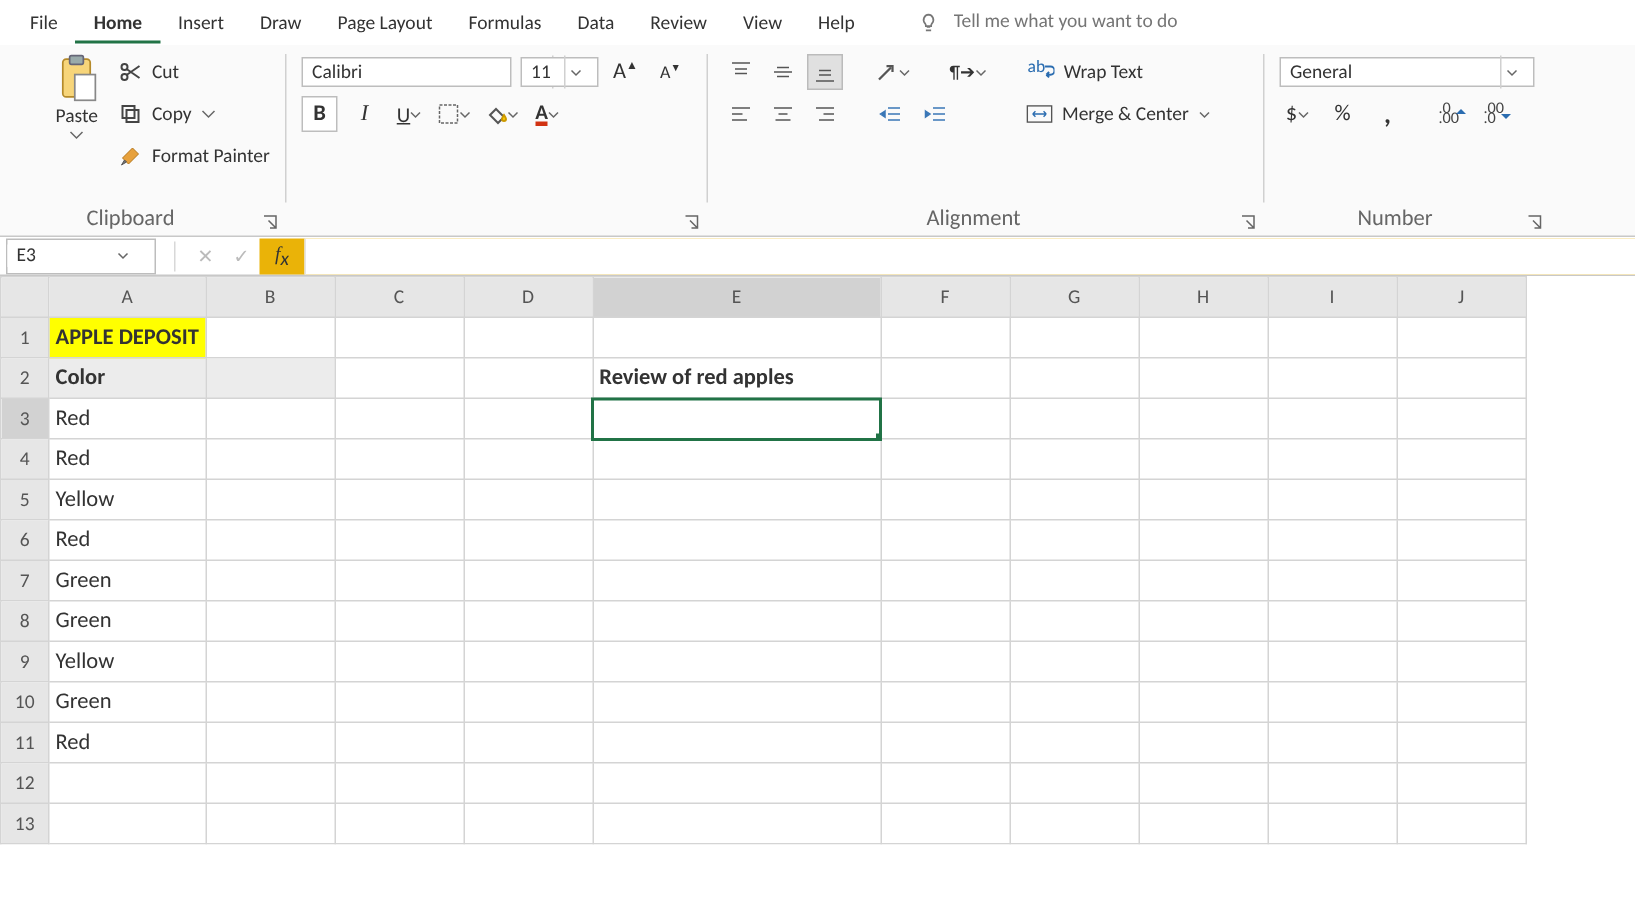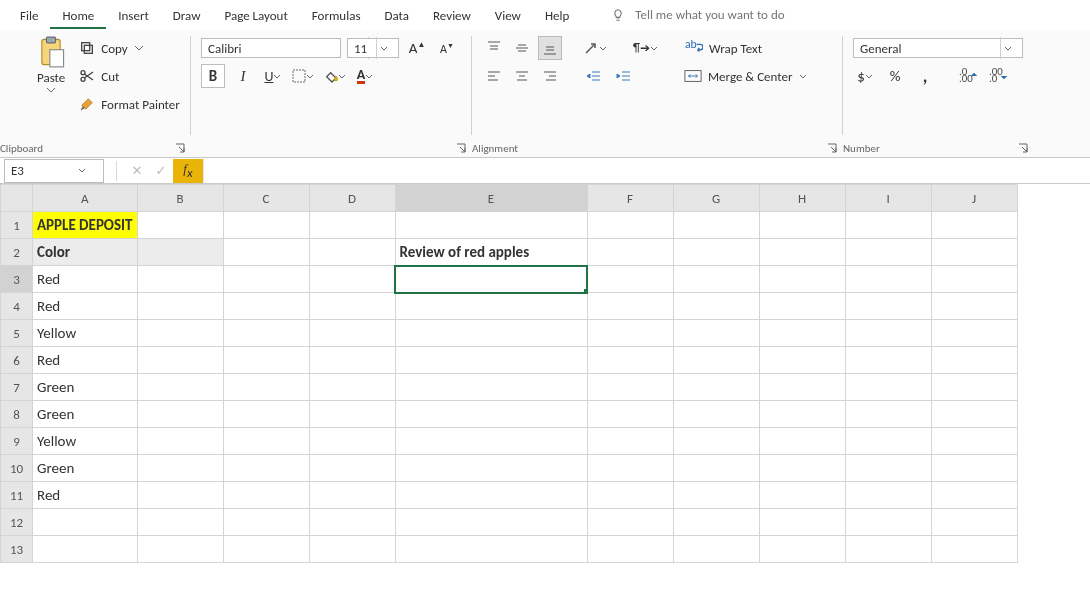--- a/index.html
+++ b/index.html
@@ -11,29 +11,29 @@
     --tab-und:#217346;
     --text:#333;
   }
   *{box-sizing:border-box;font-family:"Segoe UI","Calibri",Arial,sans-serif;font-size:13px;color:var(--text);}
   body{margin:0;width:1090px;height:605px;background:#fff;overflow:hidden;}
   svg{display:block}
 
   
   .tabs{display:flex;align-items:flex-end;height:30px;padding:0 8px;border-bottom:1px solid #fff;}
   .tab{padding:6px 12px 4px;cursor:default;border-bottom:2px solid transparent;margin-top:20px;}
-  .tab.active{border-bottom:2px solid var(--tab-und);font-weight:400;}
+  .tab.active{border-bottom:2px solid var(--tab-und);font-weight:700;}
   .tellme{display:flex;align-items:center;gap:8px;padding:6px 10px;color:#666;}
   .tellme input{border:none;outline:none;width:230px;color:#6d28d9}
 
   
   .ribbon{display:flex;height:128px;border-bottom:1px solid var(--border);background:#fafafa;}
   .group{position:relative;padding:4px 10px 18px;display:flex;flex-direction:column;justify-content:flex-start;}
   .sep{width:1px;background:#d0d0d0;margin:6px 0 22px;}
-  .group-label{position:absolute;bottom:2px;left:0;right:16px;font-size:11px;color:#666;}
+  .group-label{position:absolute;bottom:2px;left:0;right:16px;text-align:center;font-size:15px;color:#666;}
   .dlaunch{position:absolute;right:4px;bottom:3px;width:12px;height:12px;}
   .dlaunch svg{stroke:#666}
   .row{display:flex;align-items:center;gap:6px;height:28px;}
   .btn{display:flex;align-items:center;justify-content:center;min-width:24px;height:24px;border:1px solid transparent;background:transparent;}
   .dd{display:flex;align-items:center;border:1px solid #bdbdbd;background:#fff;height:20px;}
   .dd input{border:none;outline:none;padding:0 6px;height:22px;background:transparent;}
   .caret{width:14px;height:22px;display:flex;align-items:center;justify-content:center;border-left:1px solid #d0d0d0;}
   .txt{white-space:nowrap}
   .vbig{display:flex;flex-direction:column;align-items:center;gap:2px;padding:2px 4px;margin-left:23px;}
 
@@ -99,38 +99,38 @@
           </svg>
         <span class="txt">Paste</span>
         <svg width="10" height="6">
             <path d="M1 1l4 4 4-4" fill="none" stroke="#666"></path>
           </svg>
       </div>
       <div>
         <div class="row">
           <span>
               <svg width="16" height="16" viewBox="0 0 24 24" fill="none" stroke="#444" stroke-width="2">
+                <circle cx="6" cy="7" r="3"></circle>
+                <circle cx="6" cy="17" r="3"></circle>
+                <path d="M8 9l13 9M8 15l13-9"></path>
+              </svg>
+            </span>
+          <span class="txt">Cut</span>
+        </div>
+        <div class="row">
+          <span>
+              <svg width="16" height="16" viewBox="0 0 24 24" fill="none" stroke="#444" stroke-width="2">
                 <rect x="8" y="8" width="12" height="12"></rect>
                 <rect x="4" y="4" width="12" height="12"></rect>
               </svg>
             </span>
           <span class="txt">Copy</span>
           <svg width="10" height="6">
               <path d="M1 1l4 4 4-4" fill="none" stroke="#666"></path>
             </svg>
-        </div>
-        <div class="row">
-          <span>
-              <svg width="16" height="16" viewBox="0 0 24 24" fill="none" stroke="#444" stroke-width="2">
-                <circle cx="6" cy="7" r="3"></circle>
-                <circle cx="6" cy="17" r="3"></circle>
-                <path d="M8 9l13 9M8 15l13-9"></path>
-              </svg>
-            </span>
-          <span class="txt">Cut</span>
         </div>
         <div class="row">
           <span>
               <svg width="16" height="16" viewBox="0 0 24 24" fill="#e7a13c" stroke="#b5761a" stroke-width="1">
                 <path d="M4 14l6 6 10-10-6-6z"></path>
                 <path d="M3 21l3-5 2 2z" fill="#777" stroke="#555"></path>
               </svg>
             </span>
           <span class="txt">Format Painter</span>
         </div>

